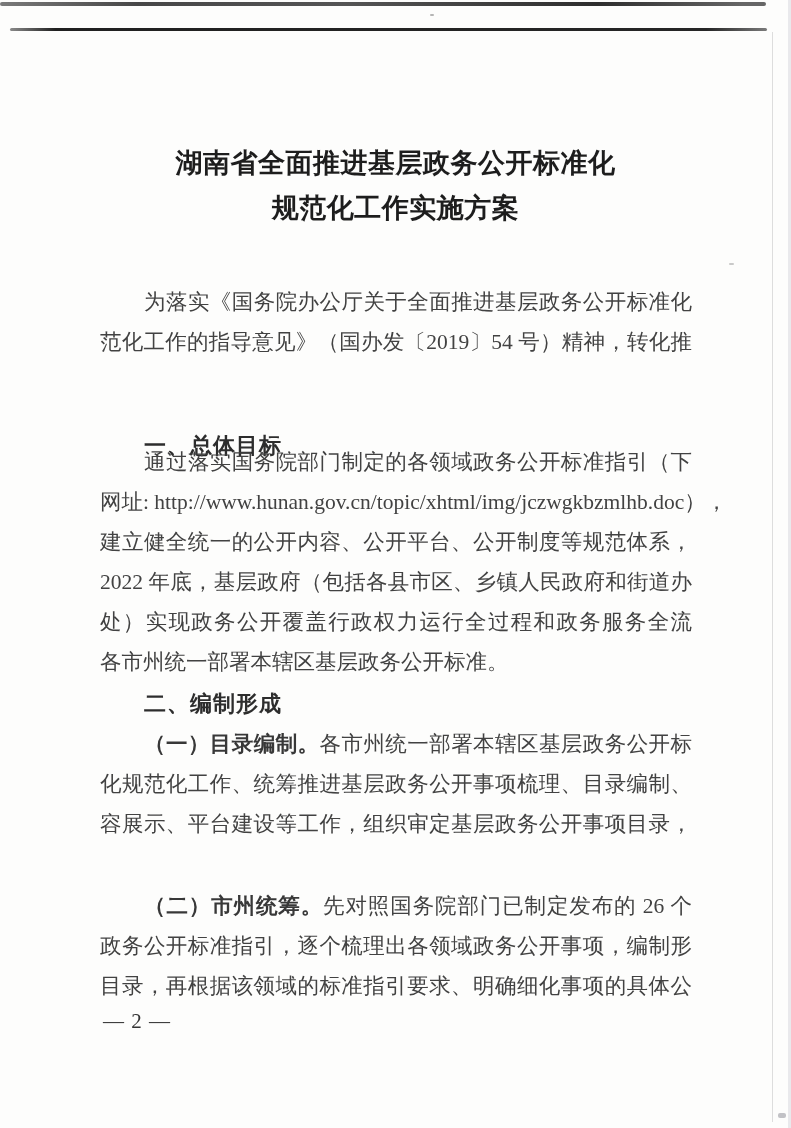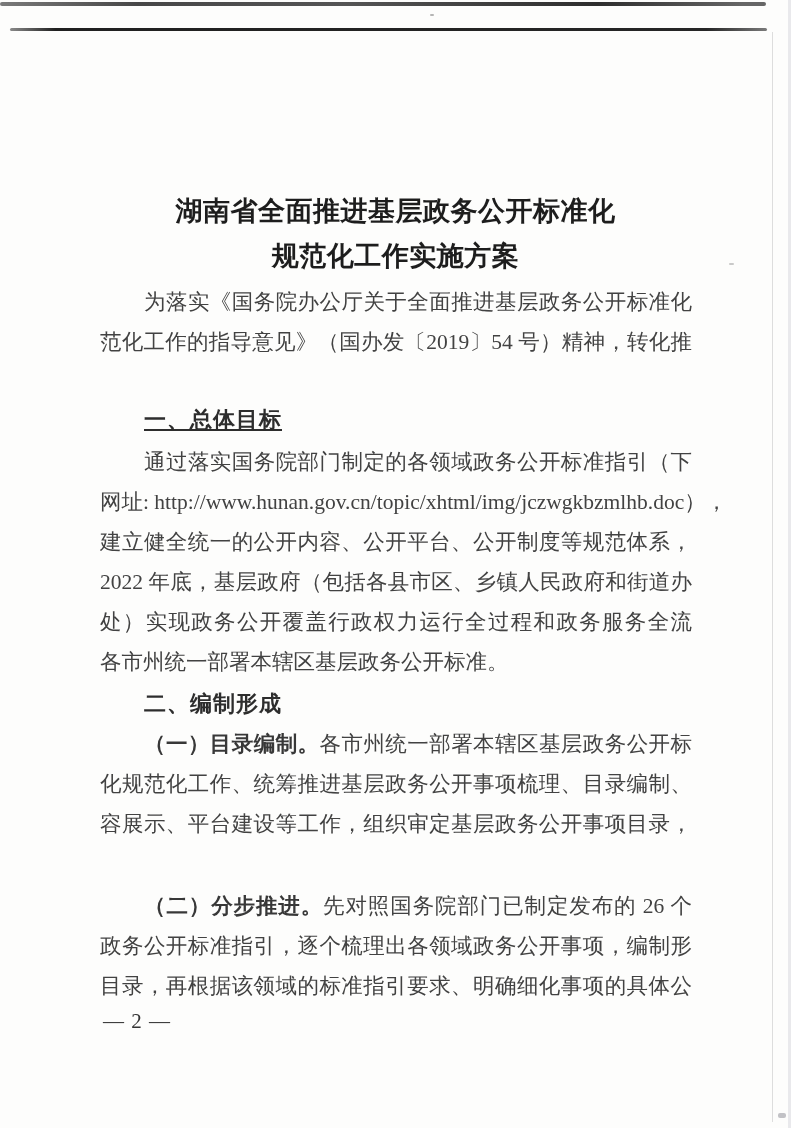--- a/index.html
+++ b/index.html
@@ -50,21 +50,20 @@
   .title-block {
     position: absolute;
     top: 141px; left: 0;
     width: 100%;
     text-align: center;
     font-weight: bold;
     font-size: 27px;
     line-height: 45px;
     color: #1d1d1d;
     letter-spacing: 0.5px;
-    margin-top: 48px;
   }
 
   
   .content {
     position: absolute;
     left: 100px; top: 0;
     width: 592px;
     font-size: 21.5px;
     color: #424242;
   }
@@ -92,21 +91,21 @@
     padding-left: 44px;
     box-sizing: border-box;
     font-family: "Liberation Sans", "DejaVu Sans", sans-serif;
     font-weight: bold;
     font-size: 22px;
     line-height: 40px;
     height: 40px;
     color: #2d2d2d;
     letter-spacing: 1px;
   }
-  .h1 { top: 400px; text-decoration: underline; }
+  .h1 { top: 426px; }
   .h2 { top: 684px; }
 
   .lead-bold { font-weight: bold; color: #383838; }
 
   .page-number {
     position: absolute;
     left: 103px; top: 1001px;
     font-size: 21px;
     line-height: 40px;
     color: #333333;
@@ -154,21 +153,21 @@
     <div class="block p3">
       <div class="line just indent">
         <span class="lead-bold">（一）目录编制。</span><span>各市州统一部署本辖区基层政务公开标准</span>
       </div>
       <div class="line just">化规范化工作、统筹推进基层政务公开事项梳理、目录编制、内</div>
       <div class="line just">容展示、平台建设等工作，组织审定基层政务公开事项目录，指</div>
     </div>
 
     <div class="block p4">
       <div class="line just indent">
-        <span class="lead-bold">（二）分步推进。</span><span>先对照国务院部门已制定发布的 26 个领域</span>
+        <span class="lead-bold">（二）市州统筹。</span><span>先对照国务院部门已制定发布的 26 个领域</span>
       </div>
       <div class="line just">政务公开标准指引，逐个梳理出各领域政务公开事项，编制形成</div>
       <div class="line just">目录，再根据该领域的标准指引要求、明确细化事项的具体公开</div>
     </div>
 
   </div>
 
   <div class="page-number">— 2 —</div>
 
 </div>

